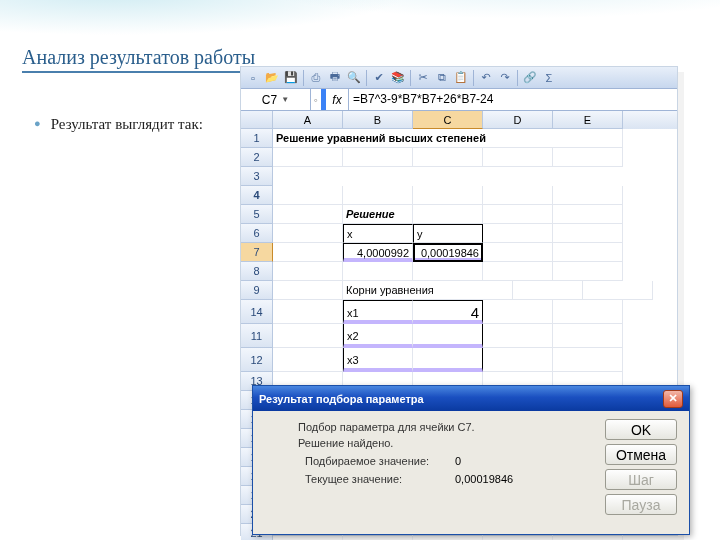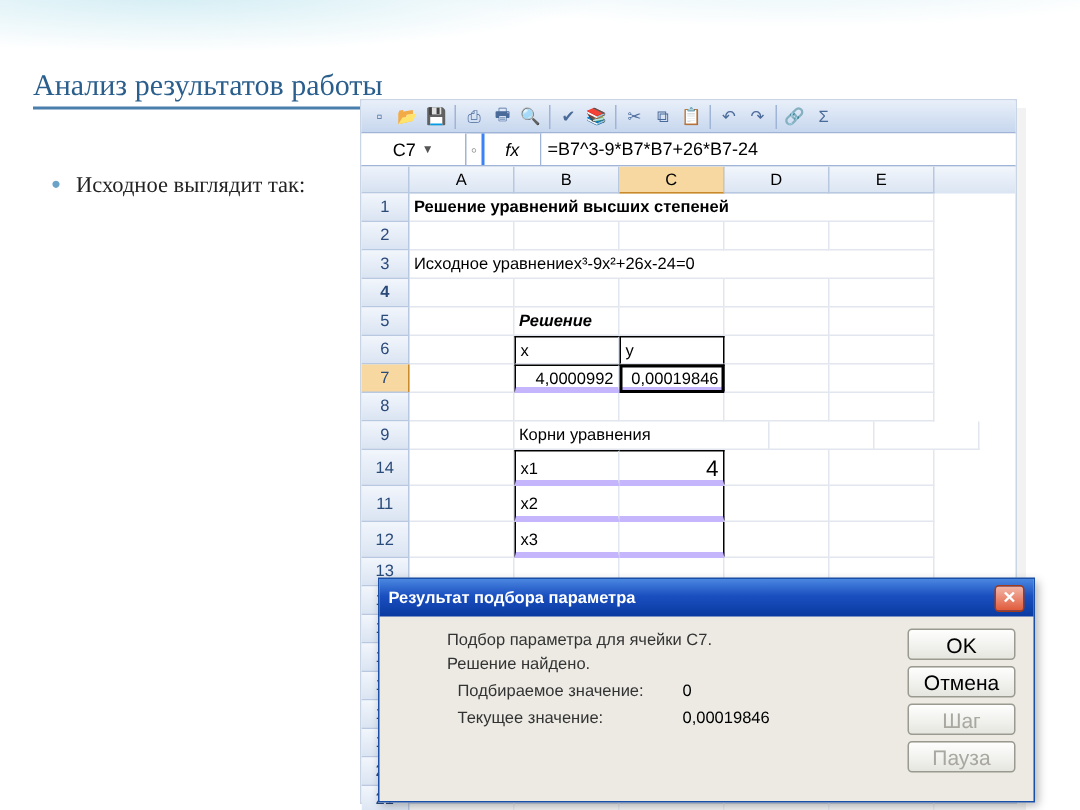--- a/index.html
+++ b/index.html
@@ -52,21 +52,21 @@
   .fxrow {
     height: 22px; display: flex; align-items: stretch;
     border-bottom: 1px solid #9fb4d6; font-size: 12px;
   }
   .namebox {
     width: 70px; border-right:1px solid #9fb4d6; background:#fff;
     display:flex; align-items:center; justify-content:center; gap:4px;
   }
   .namebox .dd { font-size:8px; color:#555; }
   .selhandle { width:10px; display:flex; align-items:center; justify-content:center; color:#888; }
-  .fxlabel { width:40px; display:flex; align-items:center; justify-content:center; font-style:italic; border-left:2px solid #3b82f6; border-right:1px solid #9fb4d6;}
+  .fxlabel { width:28px; display:flex; align-items:center; justify-content:center; font-style:italic; border-left:5px solid #3b82f6; border-right:1px solid #9fb4d6;}
   .formula { flex:1; padding:3px 4px; background:#fff; }
   
   .grid { overflow:hidden; }
   .ghead { display:flex; height:18px; font-size:11px; background:linear-gradient(#f2f6fc,#dae4f2); }
   .corner { width:32px; border-right:1px solid #b8c8e0; border-bottom:1px solid #b8c8e0; background:linear-gradient(#eef3fb,#d6e1f1);}
   .colh { width:70px; text-align:center; line-height:18px; border-right:1px solid #b8c8e0; border-bottom:1px solid #b8c8e0;}
   .colh.active { background:#f6d8a0; border-bottom-color:#c88a2a;}
   .row { display:flex; height:19px; font-size:11px; }
   .row.tall { height:24px; }
   .rowh { width:32px; text-align:center; line-height:19px; background:linear-gradient(#f2f6fc,#dae4f2);
@@ -111,21 +111,21 @@
              display:flex; align-items:center; justify-content:center;}
   .dlg-btn.disabled { color:#a8a8a0; }
 </style>
 </head>
 <body>
 
 <div class="wave"></div>
 
 <div class="slide-title">Анализ результатов работы</div>
 
-<div class="bullet">Исходное выглядит так:</div>
+<div class="bullet">Результат выглядит так:</div>
 
 <div class="frame">
 
   <div class="toolbar">
     <span class="ticon">▫</span>
     <span class="ticon">📂</span>
     <span class="ticon">💾</span>
     <span class="sep"></span>
     <span class="ticon">⎙</span>
     <span class="ticon">🖶</span>
@@ -172,21 +172,20 @@
     <div class="row">
         <div class="rowh">2</div>
       <div class="cell"></div>
         <div class="cell"></div>
         <div class="cell"></div>
         <div class="cell"></div>
         <div class="cell"></div>
     </div>
     <div class="row">
         <div class="rowh">3</div>
-      <div class="cell" style="width:350px">Исходное уравнениеx³-9x²+26x-24=0</div>
     </div>
     <div class="row">
         <div class="rowh bold">4</div>
       <div class="cell"></div>
         <div class="cell"></div>
         <div class="cell"></div>
         <div class="cell"></div>
         <div class="cell"></div>
     </div>
     <div class="row">

